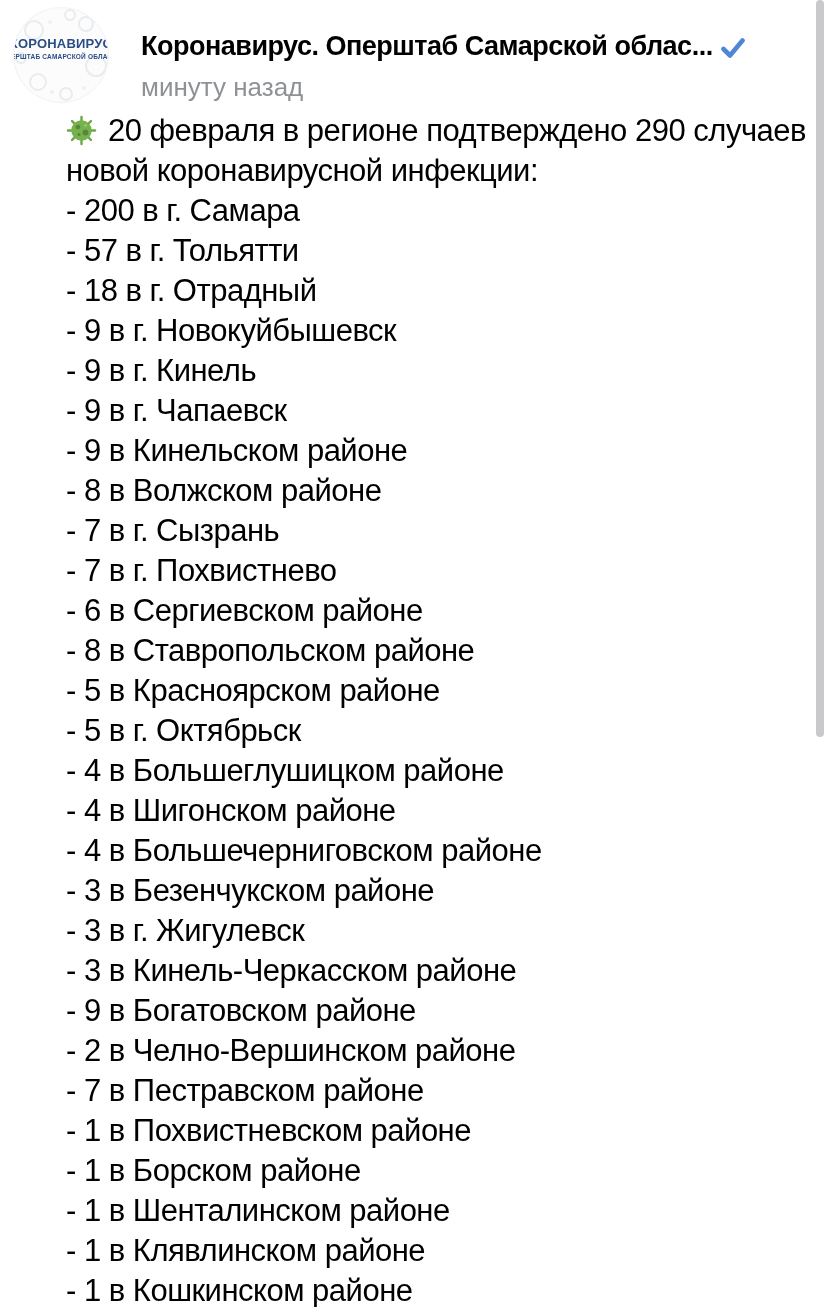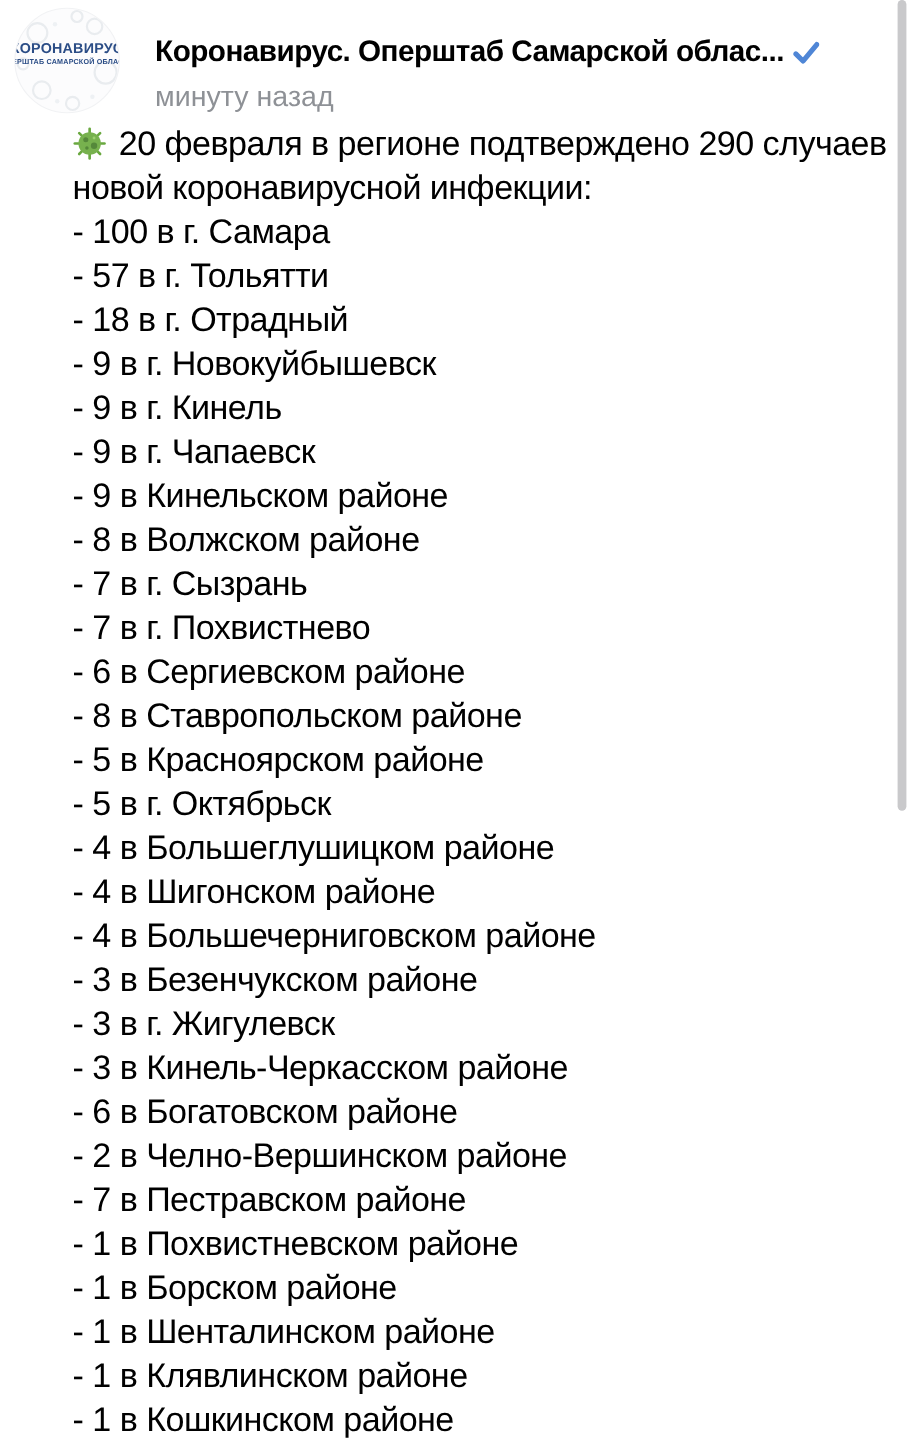--- a/index.html
+++ b/index.html
@@ -97,41 +97,41 @@
           <circle cx="15.5" cy="15.5" r="10.2" fill="var(--emoji-green, #77B14E)"></circle>
           <circle cx="12" cy="12" r="2.3" fill="#55883a"></circle>
           <circle cx="19.5" cy="17.5" r="2.9" fill="#55883a"></circle>
           <circle cx="13" cy="19.5" r="1.6" fill="#55883a"></circle>
           <circle cx="19.5" cy="10.5" r="1.3" fill="#9ccf70"></circle>
         </svg>
       </span><span>20 февраля в регионе подтверждено 290 случаев</span>
     </div>
     <div class="line">новой коронавирусной инфекции:</div>
     <div id="case-list">
-        <div class="line">- 100 в г. Самара</div>
+        <div class="line">- 200 в г. Самара</div>
         <div class="line">- 57 в г. Тольятти</div>
         <div class="line">- 18 в г. Отрадный</div>
         <div class="line">- 9 в г. Новокуйбышевск</div>
         <div class="line">- 9 в г. Кинель</div>
         <div class="line">- 9 в г. Чапаевск</div>
         <div class="line">- 9 в Кинельском районе</div>
         <div class="line">- 8 в Волжском районе</div>
         <div class="line">- 7 в г. Сызрань</div>
         <div class="line">- 7 в г. Похвистнево</div>
         <div class="line">- 6 в Сергиевском районе</div>
         <div class="line">- 8 в Ставропольском районе</div>
         <div class="line">- 5 в Красноярском районе</div>
         <div class="line">- 5 в г. Октябрьск</div>
         <div class="line">- 4 в Большеглушицком районе</div>
         <div class="line">- 4 в Шигонском районе</div>
         <div class="line">- 4 в Большечерниговском районе</div>
         <div class="line">- 3 в Безенчукском районе</div>
         <div class="line">- 3 в г. Жигулевск</div>
         <div class="line">- 3 в Кинель-Черкасском районе</div>
-        <div class="line">- 6 в Богатовском районе</div>
+        <div class="line">- 9 в Богатовском районе</div>
         <div class="line">- 2 в Челно-Вершинском районе</div>
         <div class="line">- 7 в Пестравском районе</div>
         <div class="line">- 1 в Похвистневском районе</div>
         <div class="line">- 1 в Борском районе</div>
         <div class="line">- 1 в Шенталинском районе</div>
         <div class="line">- 1 в Клявлинском районе</div>
         <div class="line">- 1 в Кошкинском районе</div>
       </div>
   </div>
 

